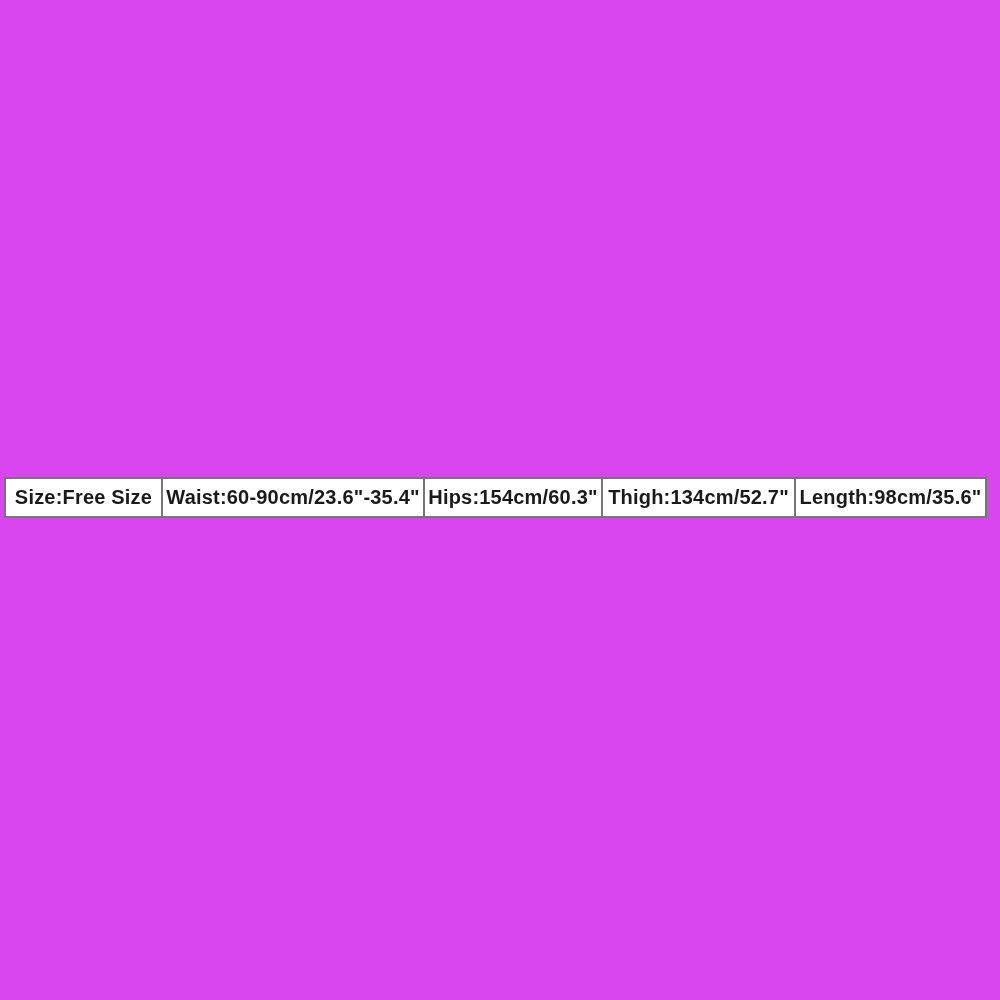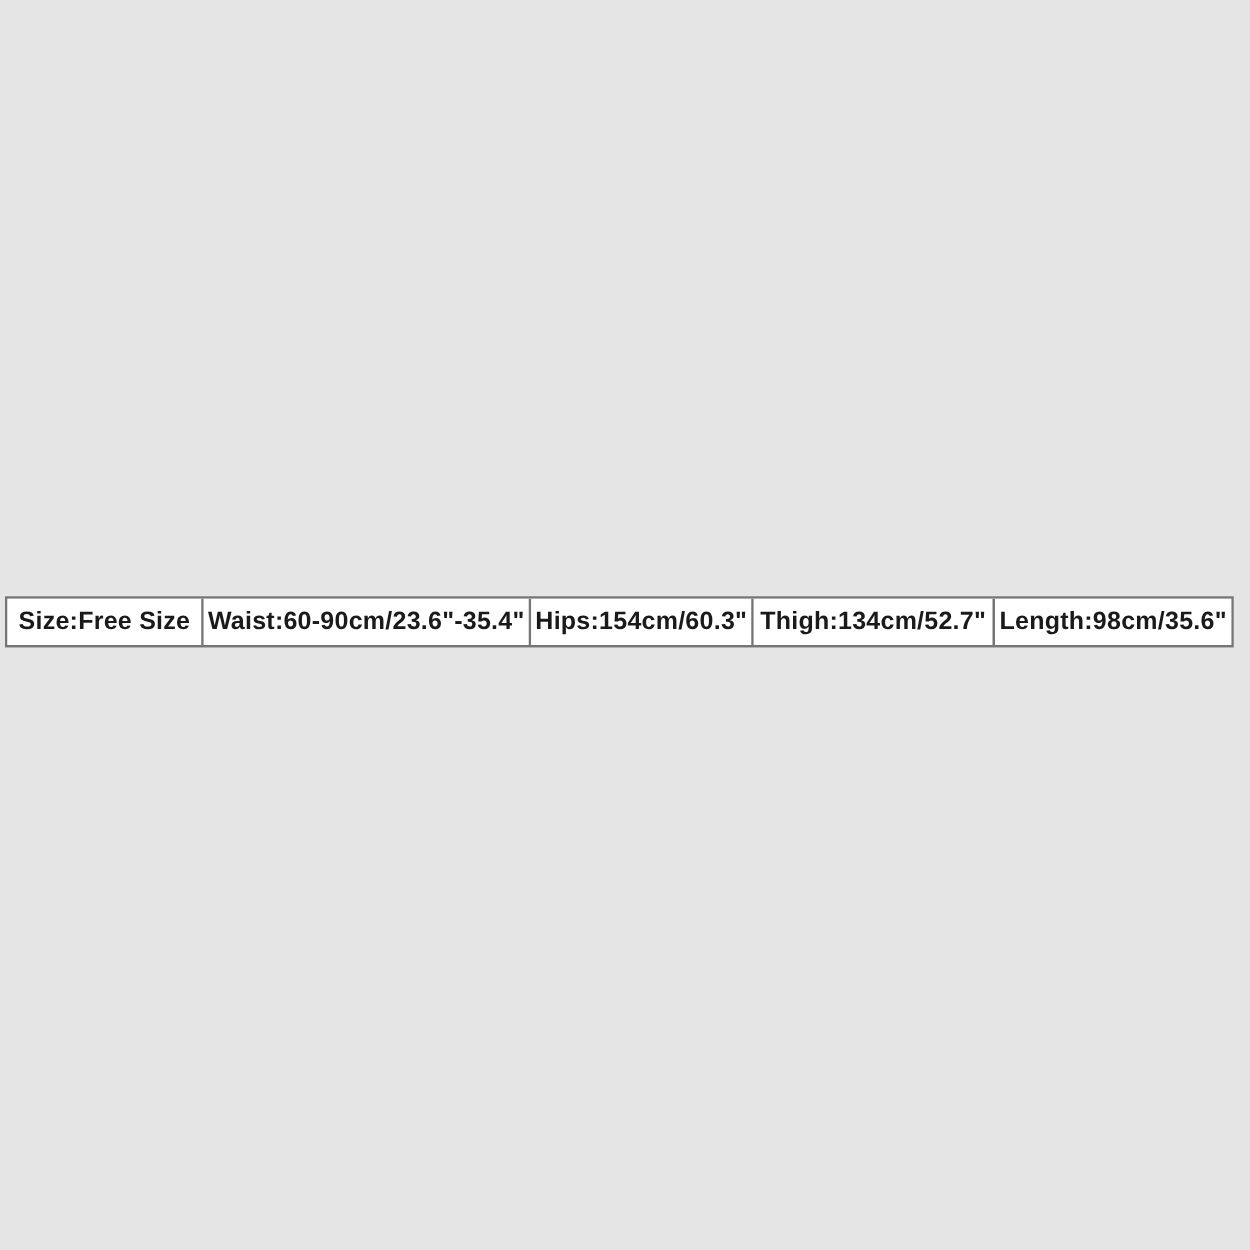--- a/index.html
+++ b/index.html
@@ -8,21 +8,21 @@
     width: 1000px;
     height: 1000px;
     background: #ffffff;
     font-family: "Liberation Sans", sans-serif;
     overflow: hidden;
   }
   .canvas {
     position: relative;
     width: 1000px;
     height: 1000px;
-    background: #e5e5e5;
+    background: #d946ef;
   }
   .size-table {
     position: absolute;
     left: 4px;
     top: 477px;
     height: 41px;
     display: flex;
     flex-direction: row;
     align-items: stretch;
     border: 2px solid #757575;

